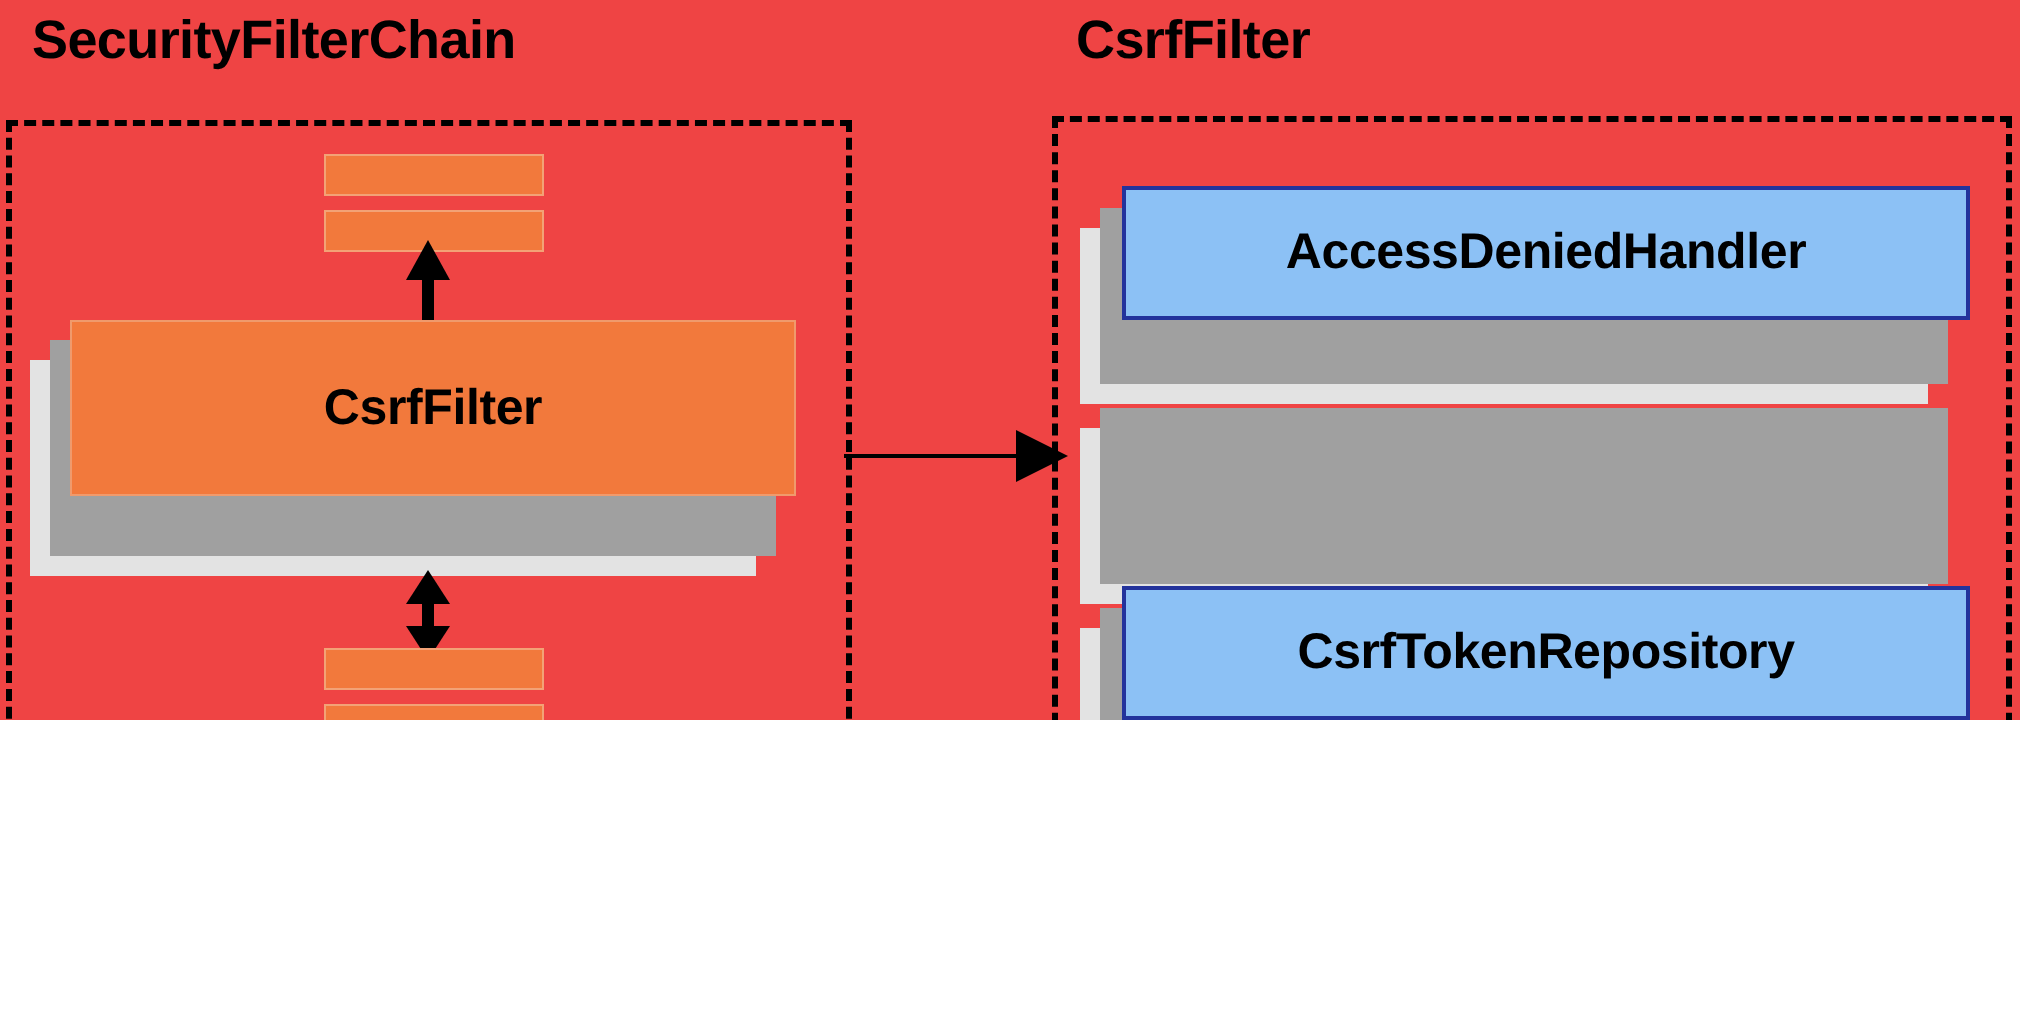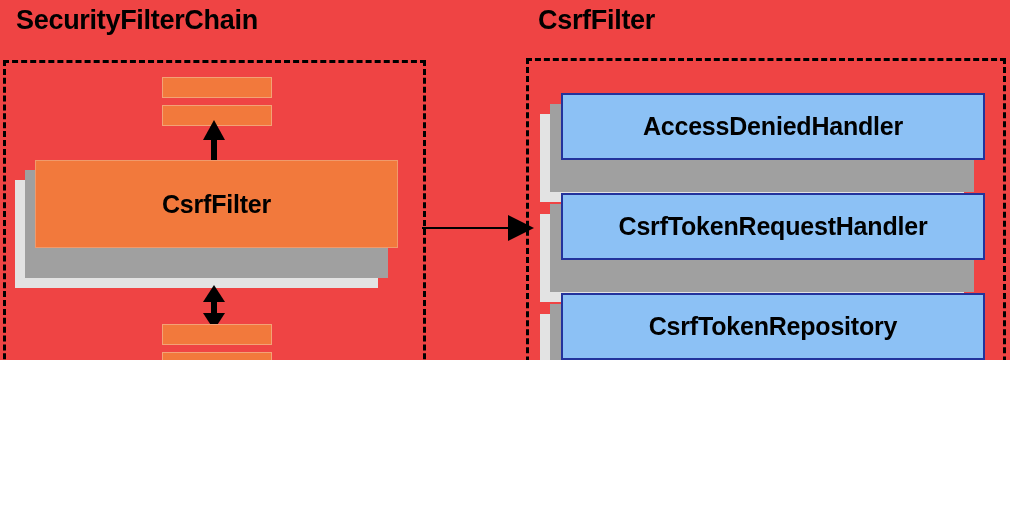--- a/index.html
+++ b/index.html
@@ -166,23 +166,20 @@
     <div class="shadow-far"></div>
     <div class="shadow-near"></div>
     <div class="face">
       <span class="face-label">AccessDeniedHandler</span>
     </div>
   </div>
 
   <div class="stack blue-stack" id="blue-1">
     <div class="shadow-far"></div>
     <div class="shadow-near"></div>
-    <div class="face">
-      <span class="face-label">CsrfTokenRequestHandler</span>
-    </div>
   </div>
 
   <div class="stack blue-stack" id="blue-2">
     <div class="shadow-far"></div>
     <div class="shadow-near"></div>
     <div class="face">
       <span class="face-label">CsrfTokenRepository</span>
     </div>
   </div>
 

